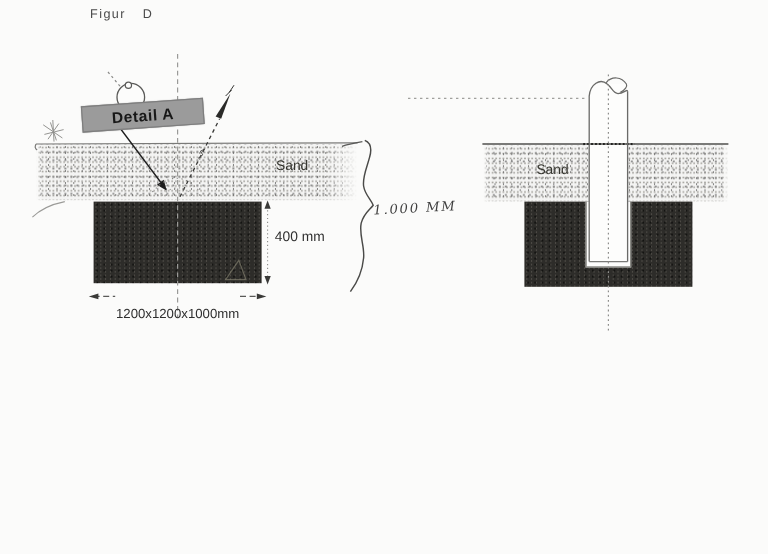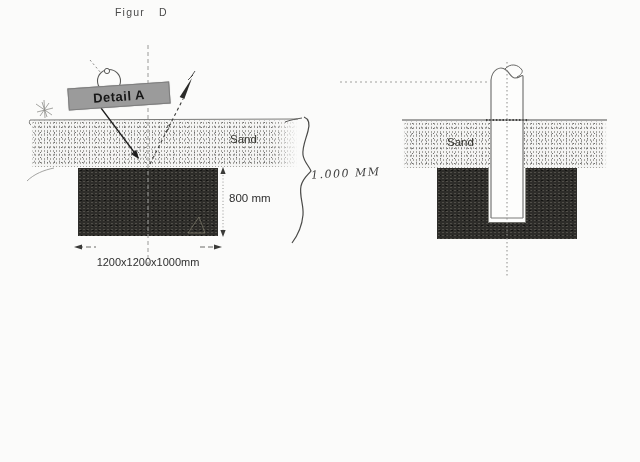--- a/index.html
+++ b/index.html
@@ -10,21 +10,21 @@
     overflow:hidden;
     font-family:"Liberation Sans", sans-serif;
     color:#3c3c3c;
   }
   .abs{position:absolute;}
   
   .figur-title{
     left:75px;top:6px;
     font-size:10.5px;letter-spacing:1.2px;color:#4a4a4a;
   }
-  .figur-title .word{margin-right:14px;margin-left:40px;}
+  .figur-title .word{margin-right:14px;}
   
   .sand{
     background-color:rgba(120,118,110,0.05);
     background-image:
       radial-gradient(#6f6f6f 0.55px, transparent 0.9px),
       radial-gradient(#8d8d8d 0.5px, transparent 0.85px),
       radial-gradient(#a5a49f 0.5px, transparent 0.8px);
     background-size:7px 5px, 5px 7px, 3px 4px;
     background-position:0 0, 2px 3px, 1px 1px;
   }
@@ -183,18 +183,18 @@
       <path d="M505,69 C510,63 518,64 522,70 C523,72 521,75 517,77" stroke="#6a6a68" stroke-width="1" fill="none"></path>
     </g>
 
     <path d="M507,62 L507,277" stroke="#8d8d8b" stroke-width="1" stroke-dasharray="1.5,2.5" fill="none"></path>
   </svg>
 
   <div class="abs lbl detail-a">
     <span>Detail A</span>
   </div>
   <div class="abs lbl sand-lbl-left">Sand</div>
-  <div class="abs lbl dim-600">800 mm</div>
+  <div class="abs lbl dim-600">400 mm</div>
   <div class="abs lbl dim-size">1200x1200x1000mm</div>
   <div class="abs lbl handwritten">1.000 MM</div>
   <div class="abs lbl sand-lbl-right">Sand</div>
 
 </div>
 
 </body></html>

